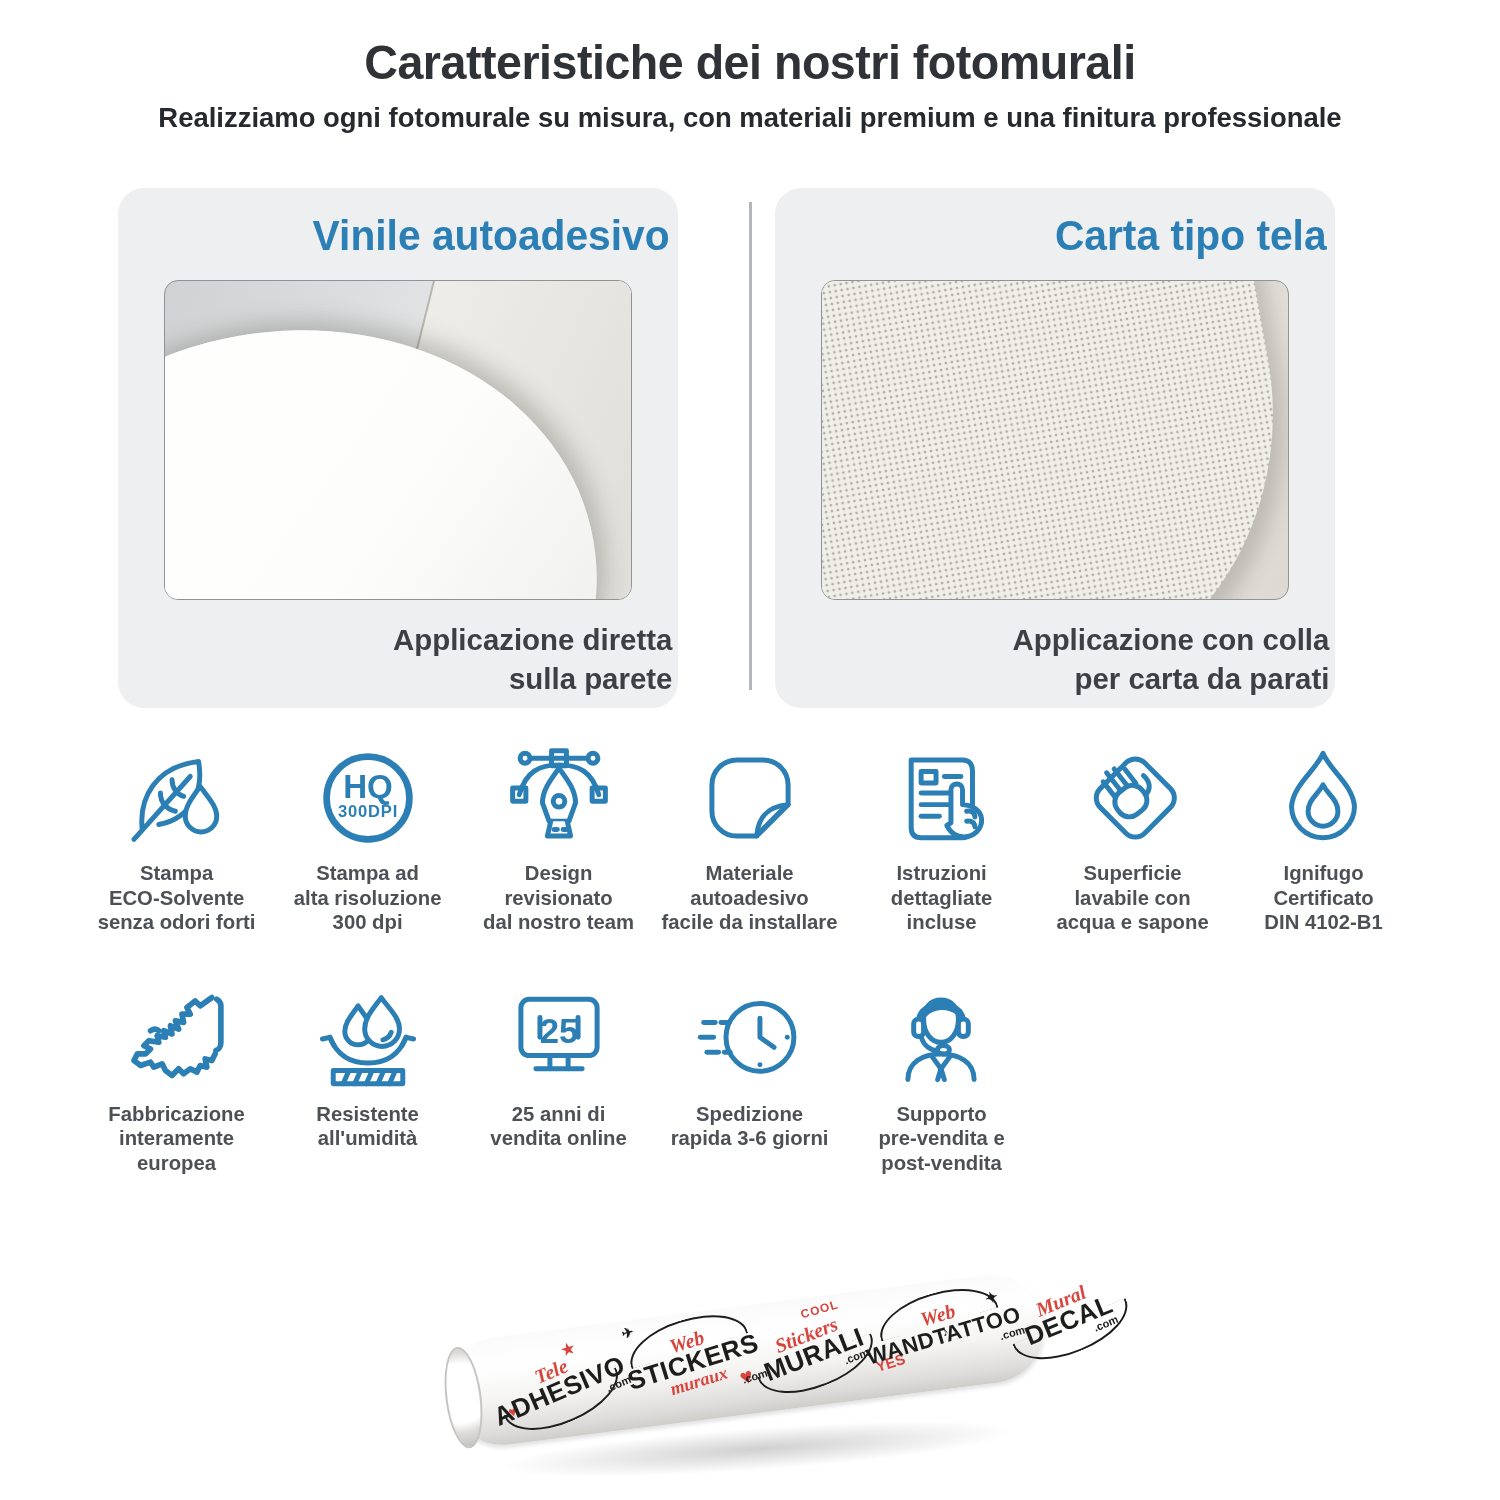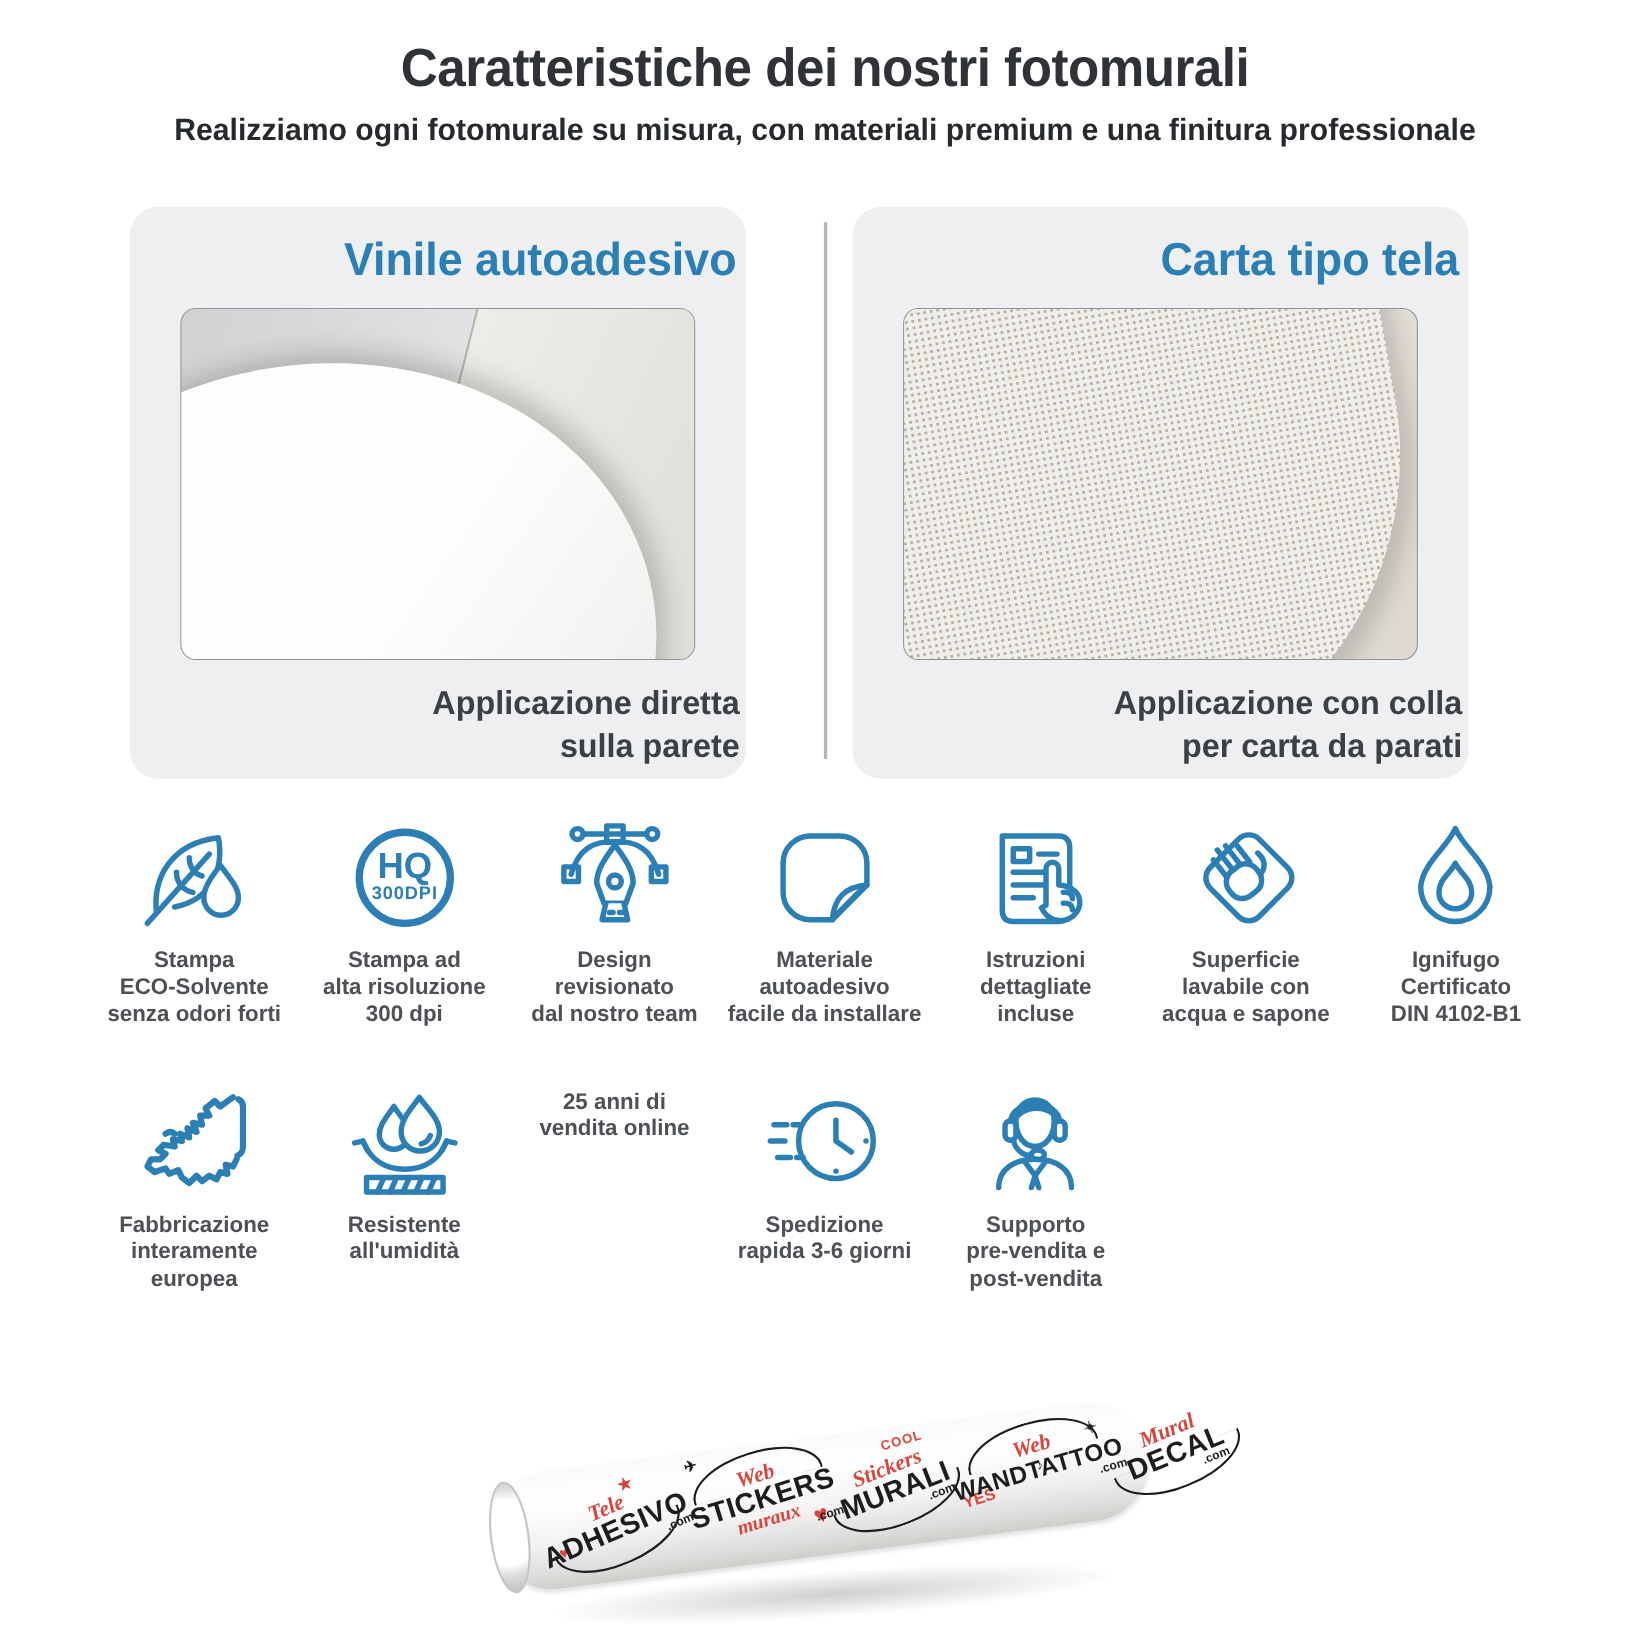--- a/index.html
+++ b/index.html
@@ -301,20 +301,31 @@
             <path d="M31 59 L34.5 51"></path>
           <path d="M38 59 L41.5 51"></path>
             <path d="M45 59 L48.5 51"></path>
         </svg>
       </div>
       <div class="feature-label">Resistente
 all'umidità</div>
     </div>
 
     <div class="feature">
+      <div class="icon-box">
+        <svg viewBox="0 0 64 64" fill="none" stroke="#2b7fb5" stroke-width="3" stroke-linecap="round" stroke-linejoin="round">
+          <rect x="9" y="8" width="46" height="34" rx="5"></rect>
+          <path d="M20.5 19 V31"></path>
+            <path d="M43.5 19 V31"></path>
+          <text x="32" y="34.5" text-anchor="middle" stroke="none" fill="#2b7fb5" font-family="Liberation Sans, sans-serif" font-weight="bold" font-size="21">25</text>
+          <path d="M26.5 42 V50"></path>
+            <path d="M37.5 42 V50"></path>
+          <path d="M18 50 H46"></path>
+        </svg>
+      </div>
       <div class="feature-label">25 anni di
 vendita online</div>
     </div>
 
     <div class="feature">
       <div class="icon-box">
         <svg viewBox="0 0 64 64" fill="none" stroke="#2b7fb5" stroke-width="3" stroke-linecap="round" stroke-linejoin="round">
           <circle cx="38" cy="31" r="20.5"></circle>
           <path d="M38 19.5 V31 L46.5 37"></path>
           <circle cx="54.5" cy="31" r="1.5" fill="#2b7fb5" stroke="none"></circle>

